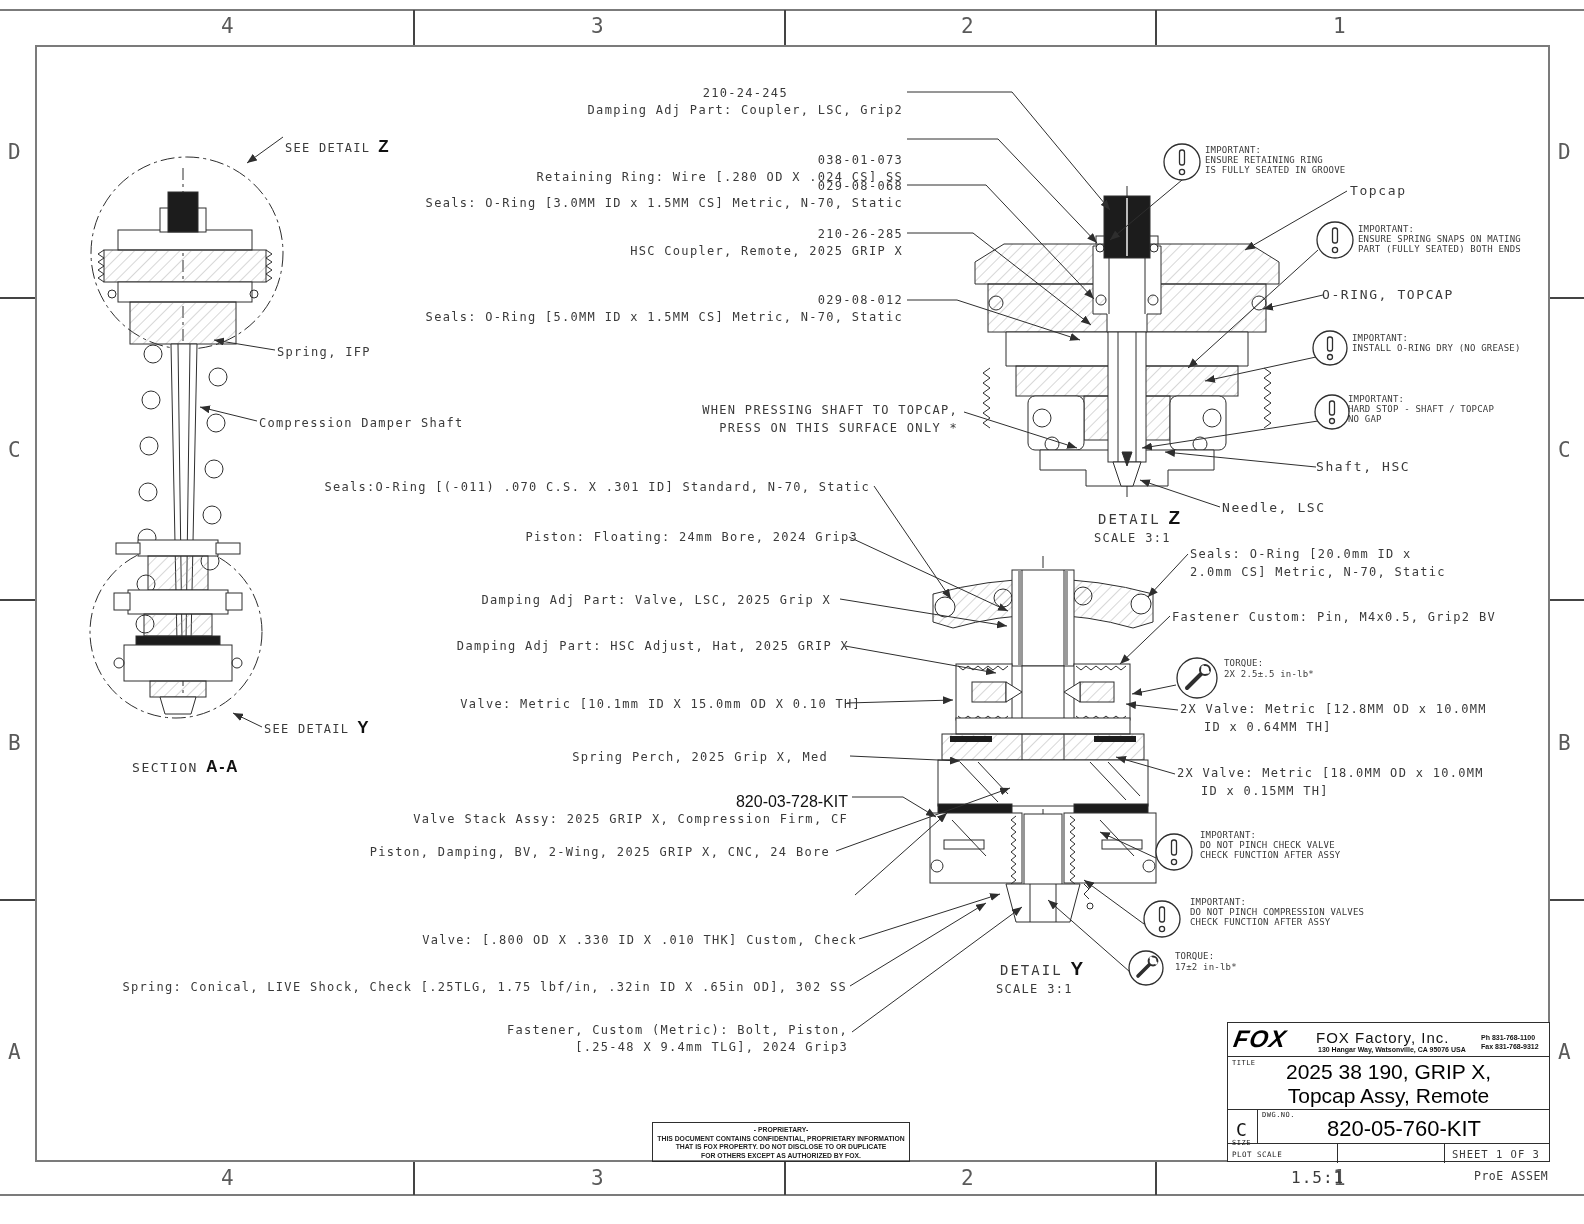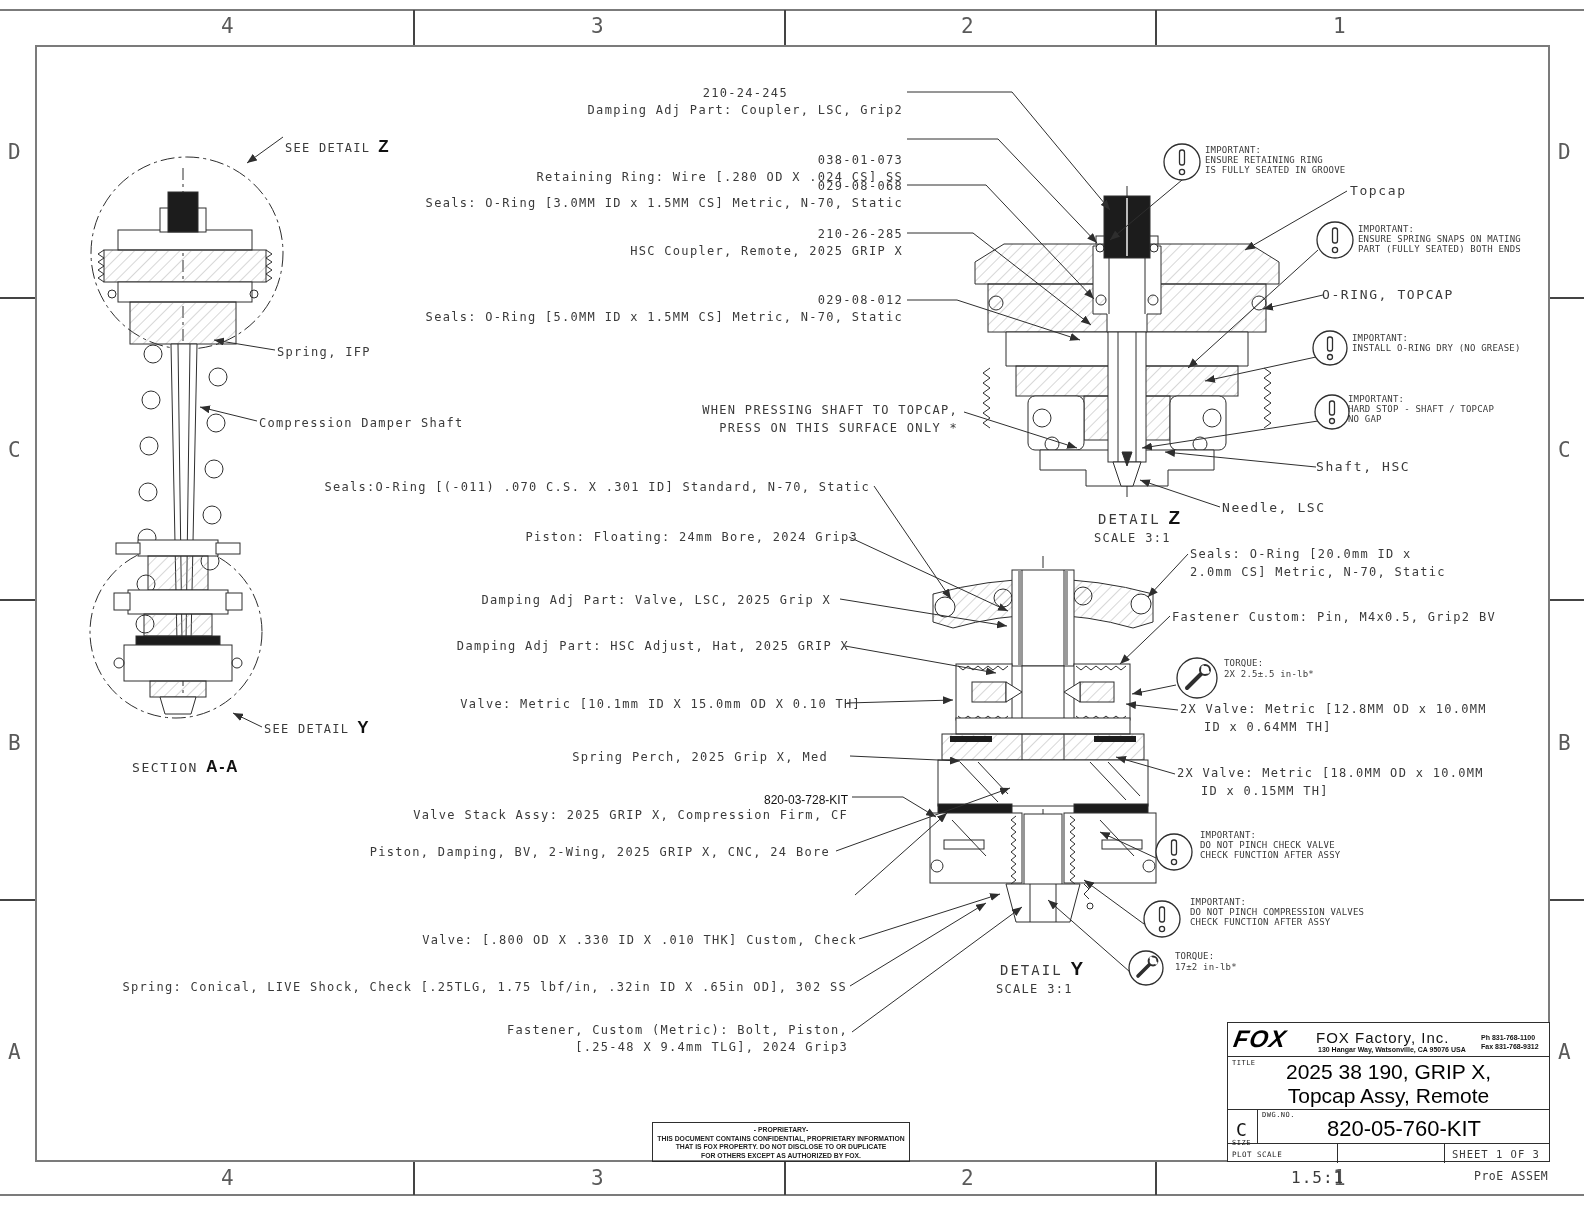--- a/index.html
+++ b/index.html
@@ -3,21 +3,21 @@
 <meta charset="utf-8">
 <style>
   html,body{margin:0;padding:0;background:#fff;}
   #sheet{position:relative;width:1584px;height:1224px;background:#fff;overflow:hidden;
          font-family:"DejaVu Sans Mono",monospace;color:#3a3a3a;}
   .lbl{position:absolute;white-space:nowrap;}
   .cad{font-family:"DejaVu Sans Mono",monospace;font-size:12px;letter-spacing:1.3px;color:#3a3a3a;line-height:17px;}
   .cad13{font-size:13px;letter-spacing:1.6px;}
   .ra{text-align:right;}
   .sm{font-size:9px;letter-spacing:0.2px;line-height:10px;}
-  .kit{font-family:"Liberation Sans",sans-serif;font-size:12px;letter-spacing:0;color:#111;font-weight:500;}
+  .kit{font-family:"Liberation Sans",sans-serif;font-size:16px;letter-spacing:0;color:#111;font-weight:500;}
   .big-letter{font-family:"Liberation Sans",sans-serif;font-weight:700;font-size:17px;color:#111;margin-left:8px;}
   .det-word{font-size:14px;letter-spacing:2px;}
   .ind{padding-left:24px;}
   .zone{position:absolute;font-size:21px;color:#5a5a5a;letter-spacing:0;font-family:"DejaVu Sans Mono",monospace;}
   .tick{position:absolute;background:#444;}
   .hline{position:absolute;background:#7b7b7b;}
   .inner-border{position:absolute;left:35px;top:45px;width:1515px;height:1117px;
      border:2px solid #7b7b7b;box-sizing:border-box;}
   svg{position:absolute;left:0;top:0;}
   

